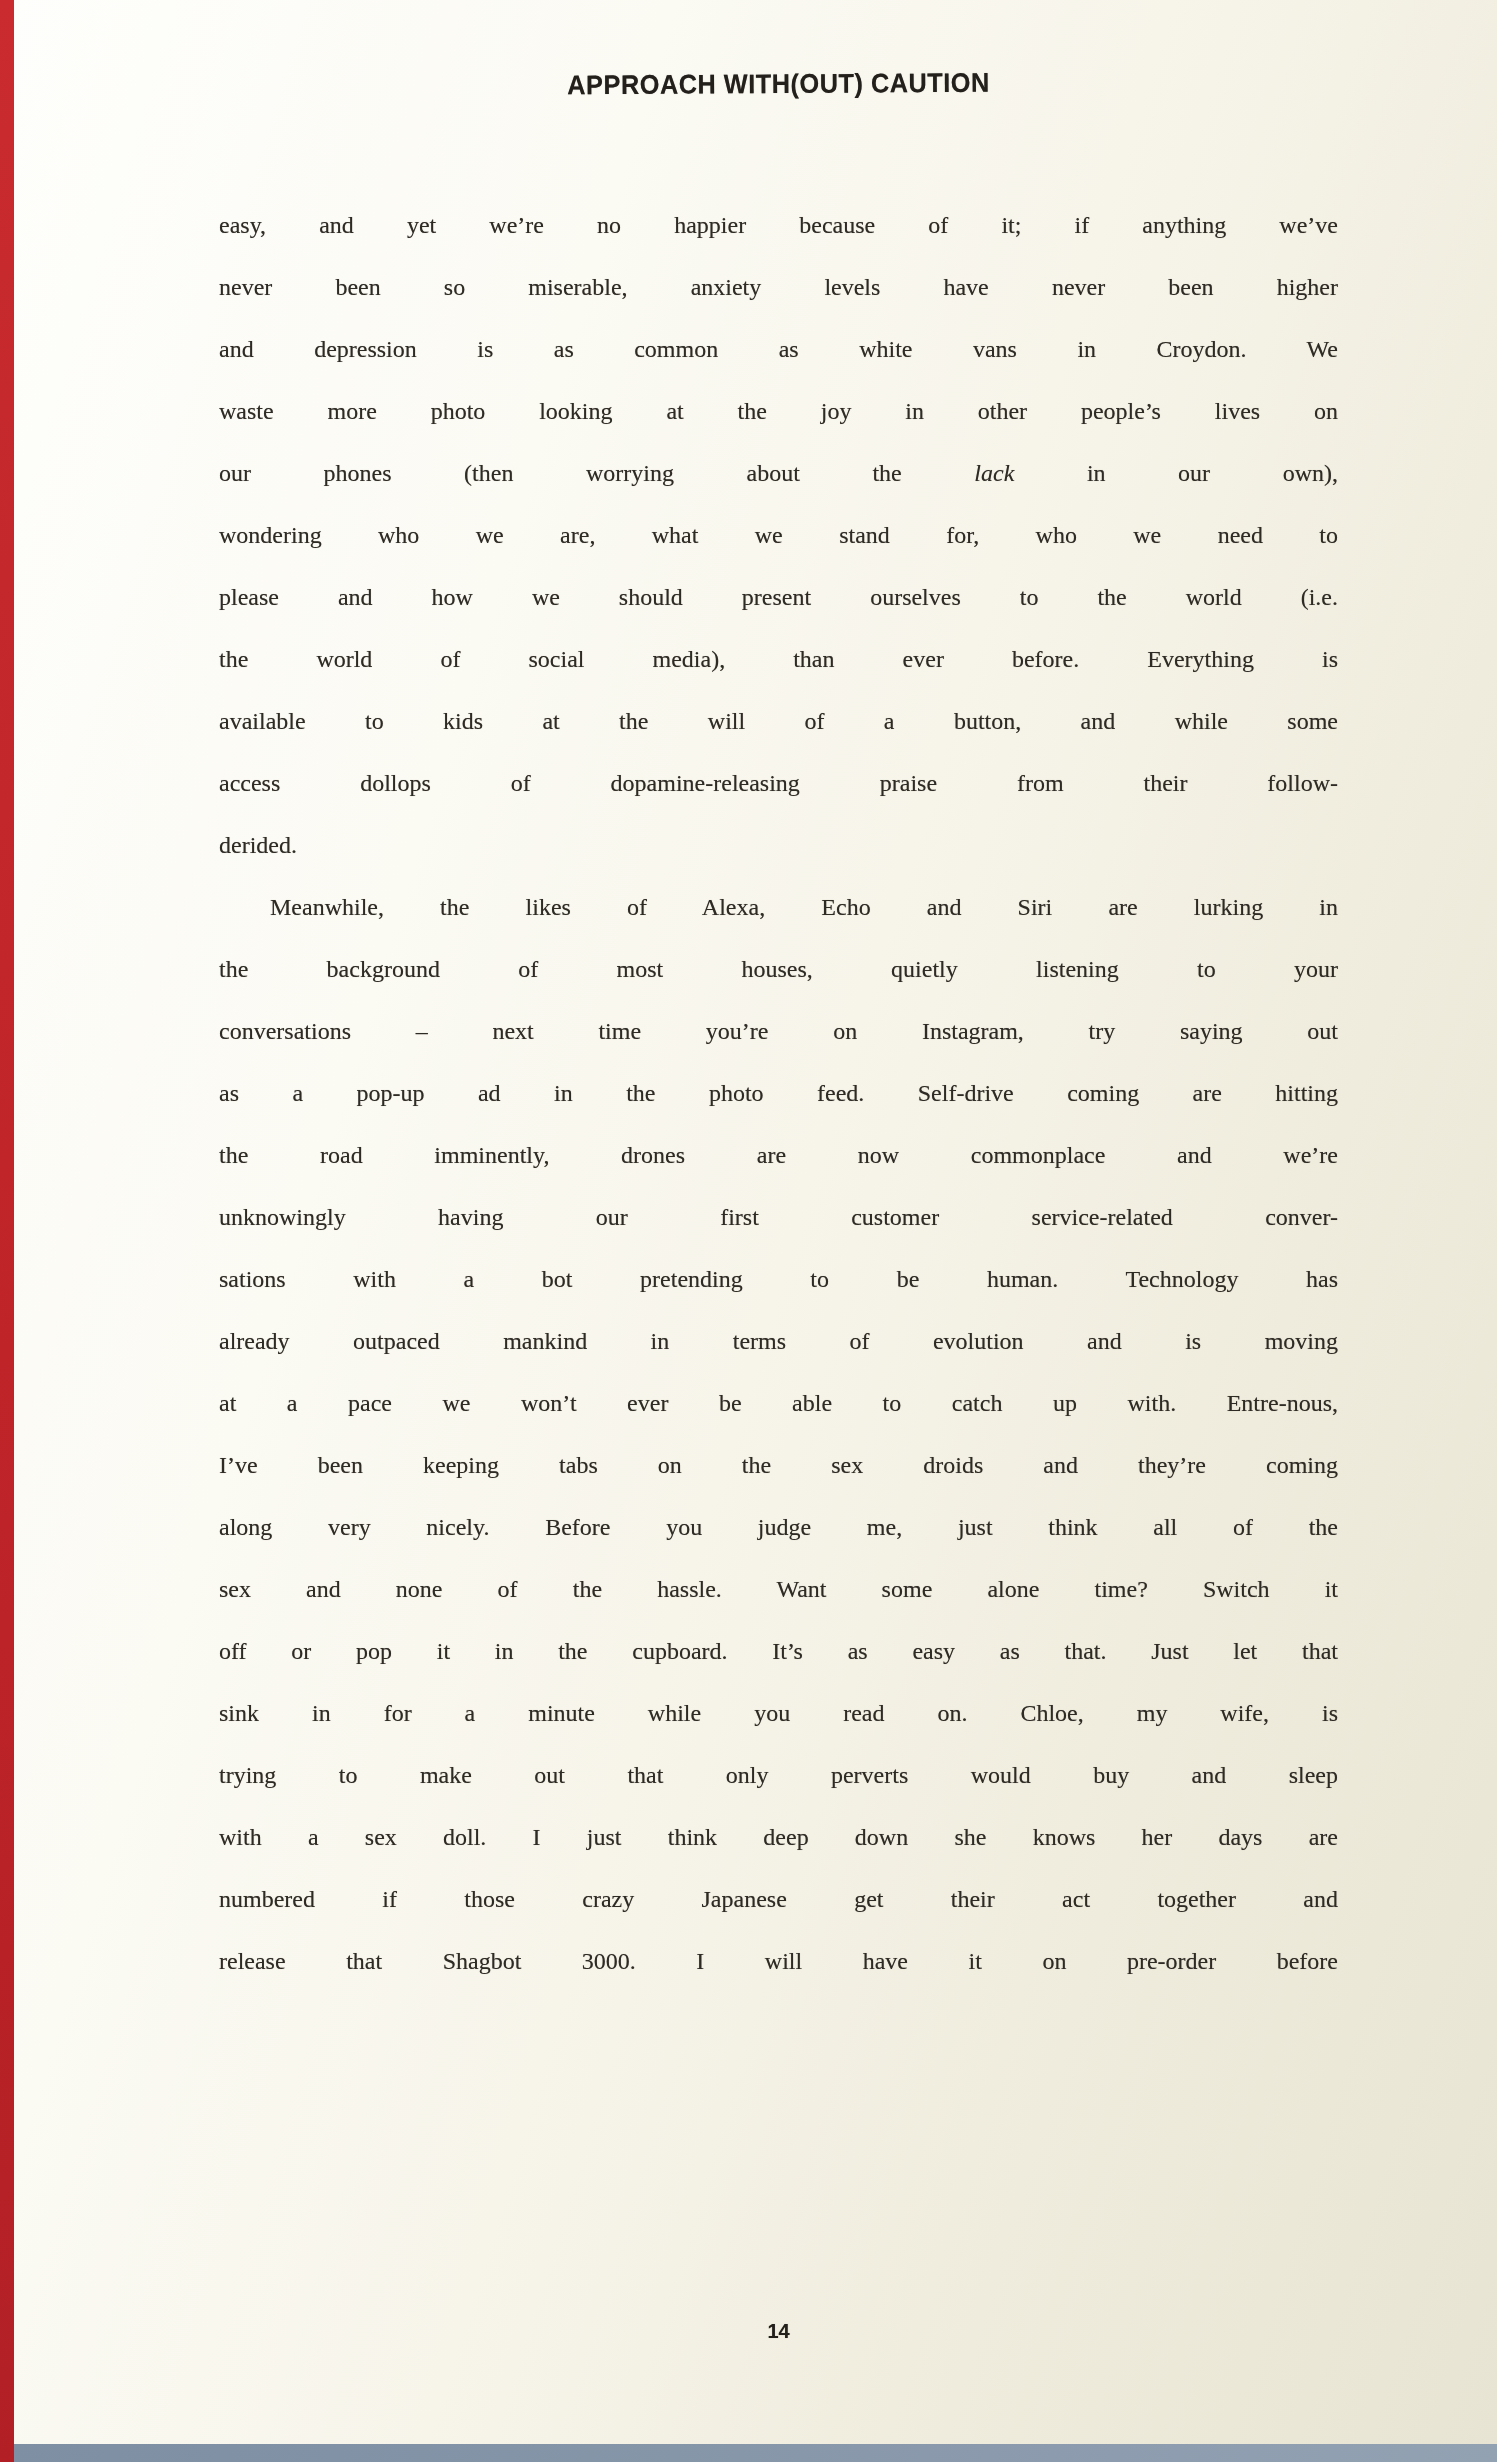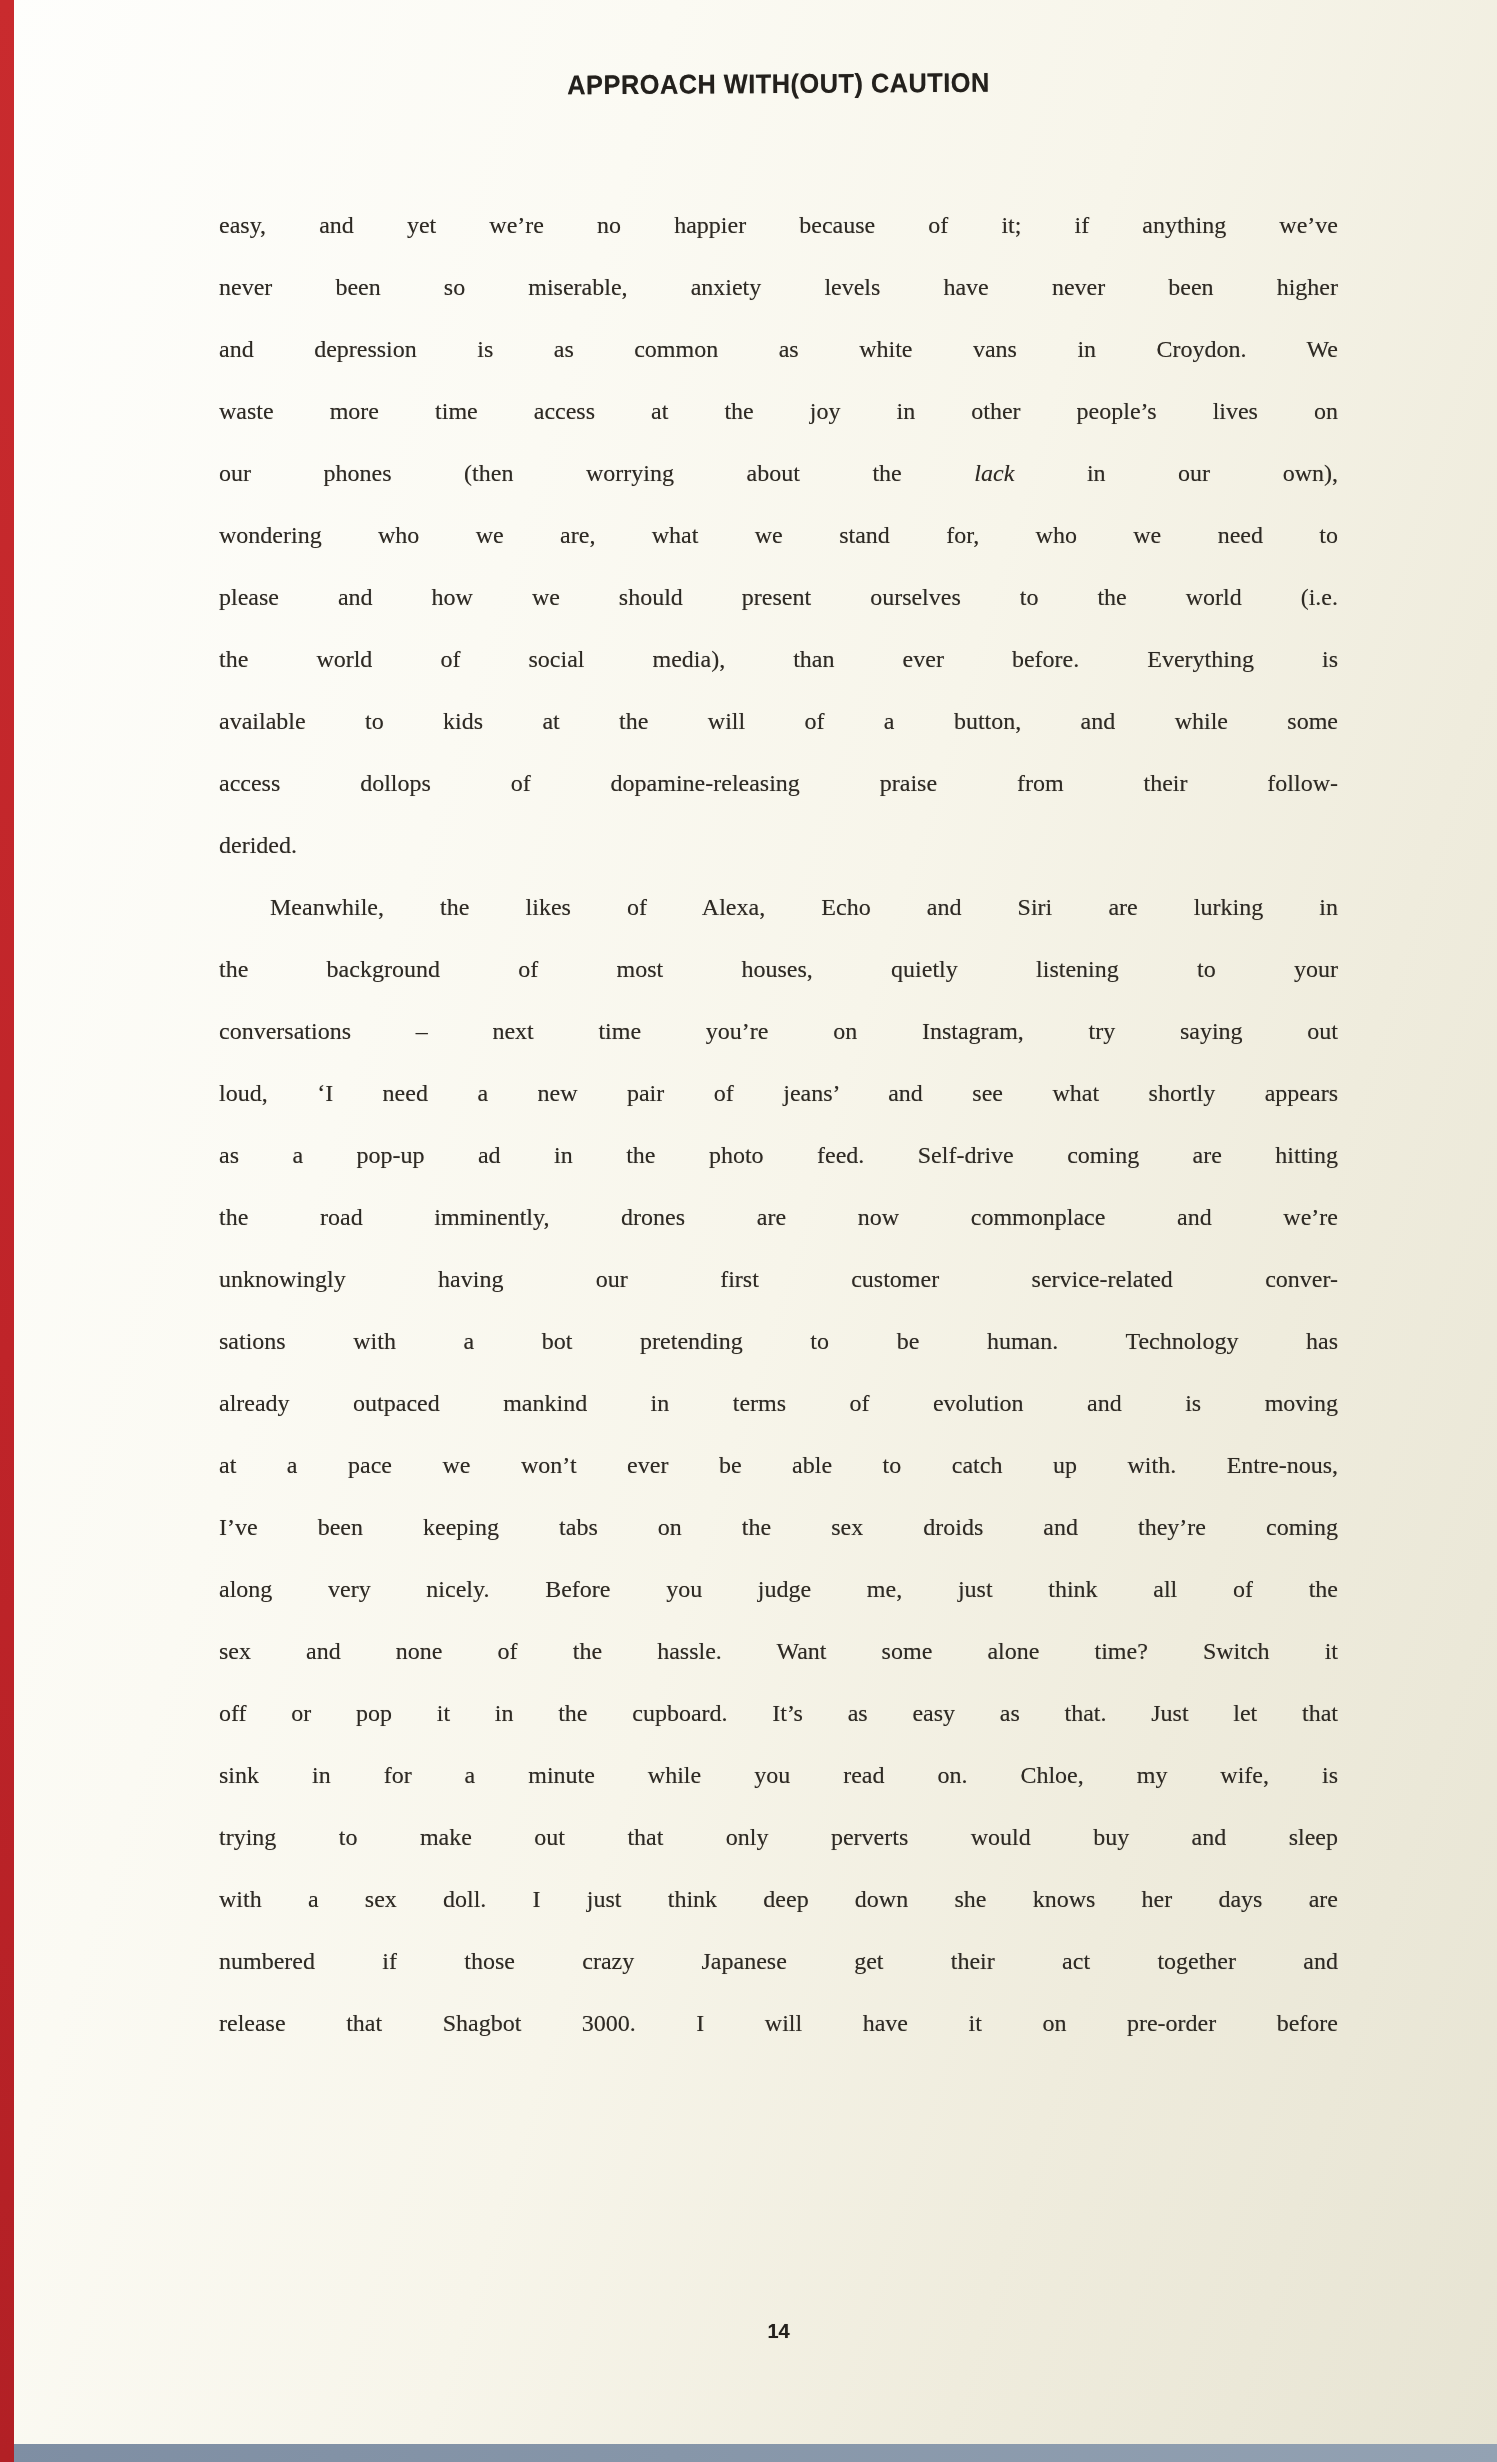--- a/index.html
+++ b/index.html
@@ -76,32 +76,31 @@
 <div class="photo">
   <div class="spine-edge"></div>
   <div class="table-edge"></div>
 
   <div class="running-header">APPROACH WITH(OUT) CAUTION</div>
 
   <div class="body-text">
       <div class="line">easy, and yet we’re no happier because of it; if anything we’ve</div>
       <div class="line">never been so miserable, anxiety levels have never been higher</div>
       <div class="line">and depression is as common as white vans in Croydon. We</div>
-      <div class="line">waste more time access at the joy in other people’s lives on</div>
+      <div class="line">waste more photo looking at the joy in other people’s lives on</div>
       <div class="line">our phones (then worrying about the <em>lack</em> in our own),</div>
       <div class="line">wondering who we are, what we stand for, who we need to</div>
       <div class="line">please and how we should present ourselves to the world (i.e.</div>
       <div class="line">the world of social media), than ever before. Everything is</div>
       <div class="line">available to kids at the will of a button, and while some</div>
       <div class="line">access dollops of dopamine-releasing praise from their follow-</div>
       <div class="line last">derided.</div>
       <div class="line indent">Meanwhile, the likes of Alexa, Echo and Siri are lurking in</div>
       <div class="line">the background of most houses, quietly listening to your</div>
       <div class="line">conversations – next time you’re on Instagram, try saying out</div>
-      <div class="line">loud, ‘I need a new pair of jeans’ and see what shortly appears</div>
       <div class="line">as a pop-up ad in the photo feed. Self-drive coming are hitting</div>
       <div class="line">the road imminently, drones are now commonplace and we’re</div>
       <div class="line">unknowingly having our first customer service-related conver-</div>
       <div class="line">sations with a bot pretending to be human. Technology has</div>
       <div class="line">already outpaced mankind in terms of evolution and is moving</div>
       <div class="line">at a pace we won’t ever be able to catch up with. Entre-nous,</div>
       <div class="line">I’ve been keeping tabs on the sex droids and they’re coming</div>
       <div class="line">along very nicely. Before you judge me, just think all of the</div>
       <div class="line">sex and none of the hassle. Want some alone time? Switch it</div>
       <div class="line">off or pop it in the cupboard. It’s as easy as that. Just let that</div>

